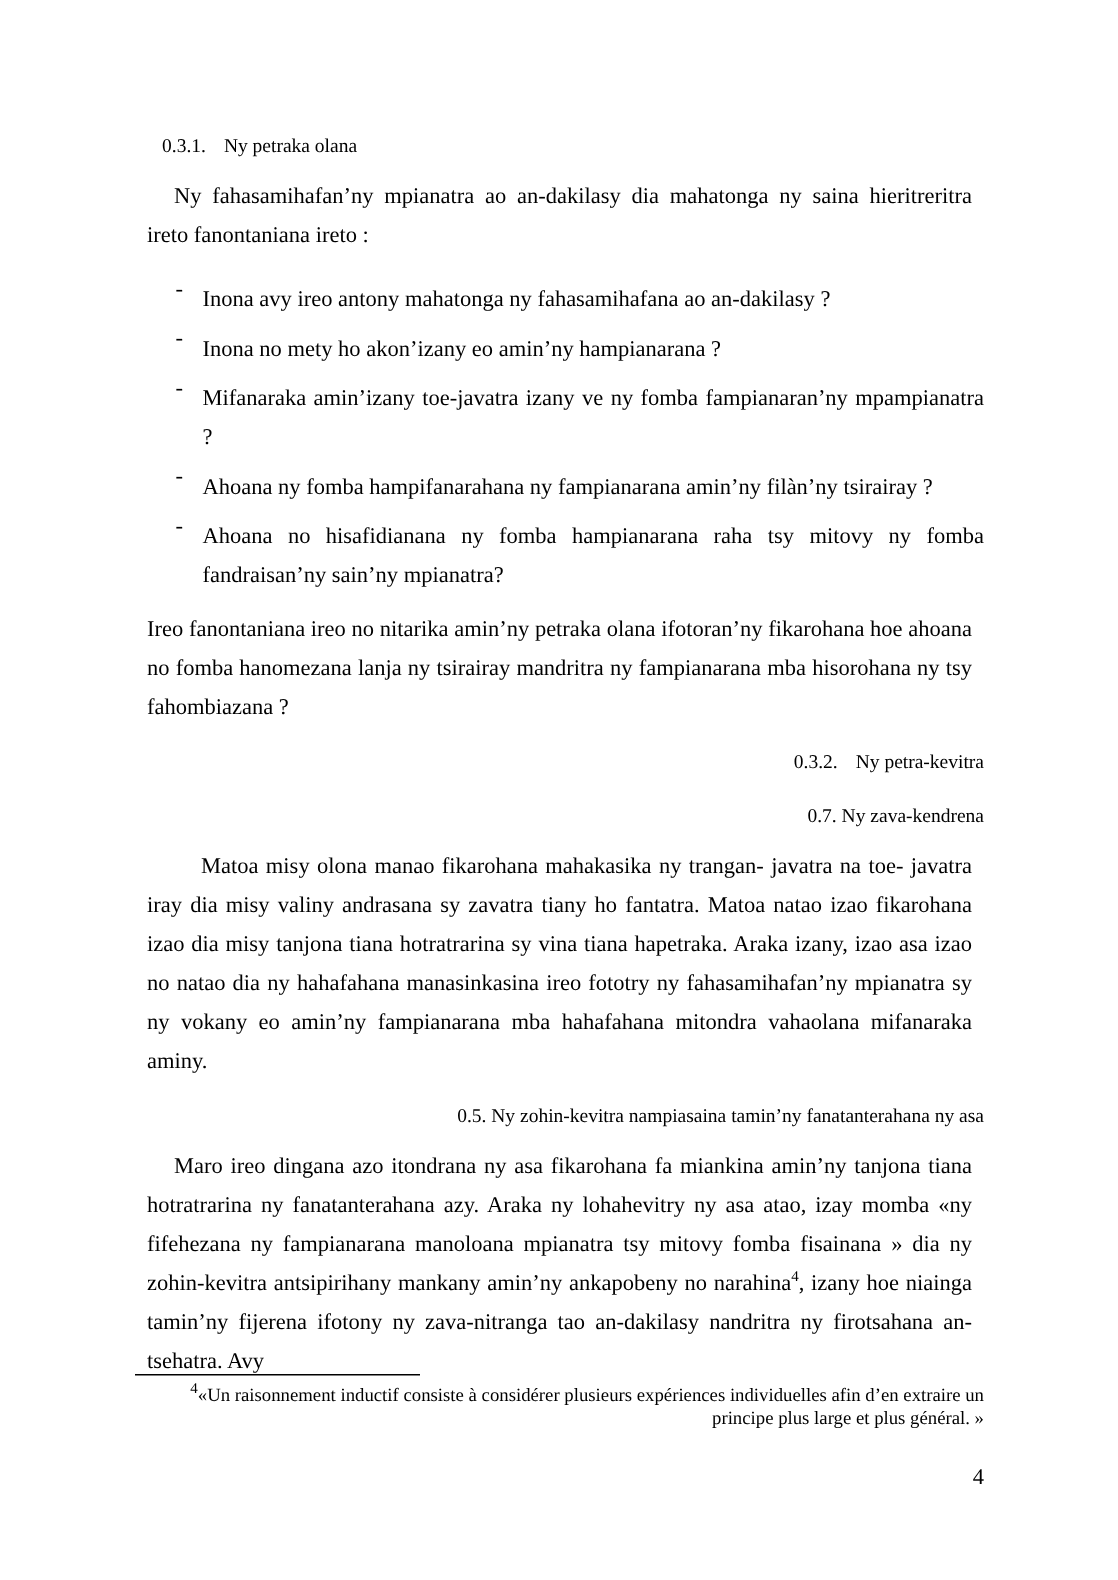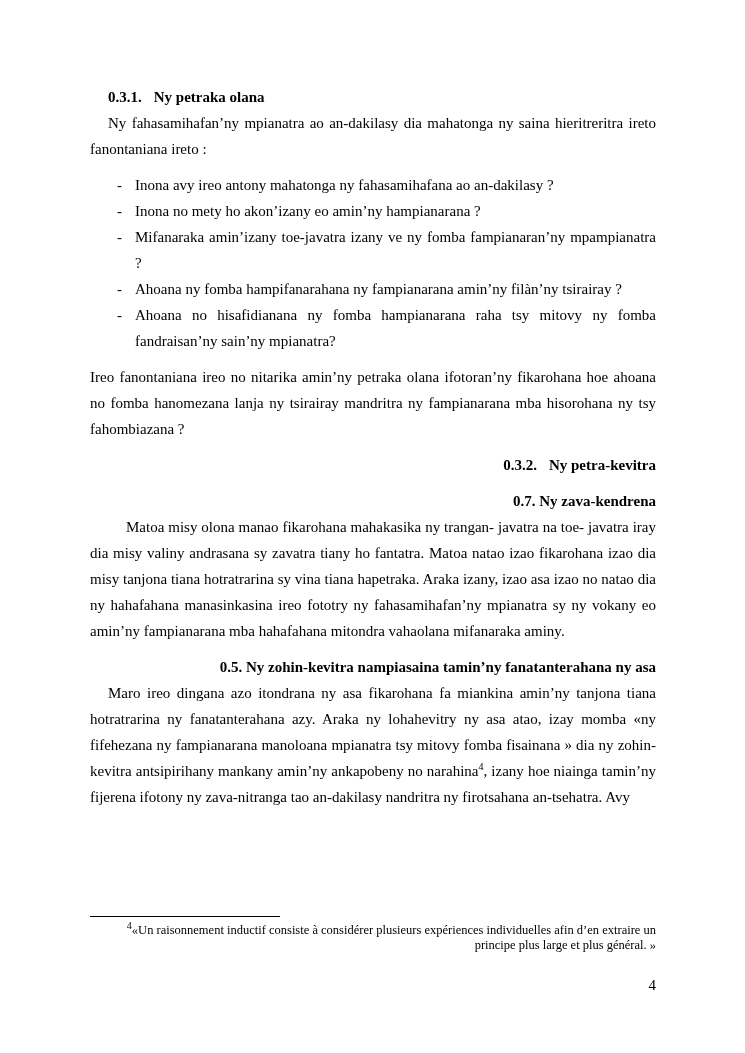--- a/index.html
+++ b/index.html
@@ -20,43 +20,44 @@
   }
   .content {
     position: absolute;
     top: 84px;
     left: 90px;
     width: 566px;
   }
   .heading {
     margin: 0;
     padding-left: 18px;
-    font-weight: bold;
-    font-size: 15px;
+    font-weight: normal;
+    font-size: 13px;
   }
   .heading .h-label { margin-left: 12px; }
   .gap-top { margin-top: 10px; text-align: right; }
   .para {
-    margin: 0;
+    margin: 8px;
     text-align: justify;
   }
   .first-indent { text-indent: 18px; }
   .big-indent { text-indent: 36px; }
   .list { margin-top: 10px; margin-bottom: 10px; }
   .li {
     display: flex;
     padding-left: 27px;
   }
   .dash {
     width: 18px;
     flex: 0 0 18px;
   }
   .li-text {
     flex: 1 1 auto;
     text-align: justify;
+    margin-top: 7px;
   }
   sup {
     font-size: 10px;
     line-height: 0;
     vertical-align: super;
   }
   .footnote {
     position: absolute;
     top: 916px;
     left: 90px;

